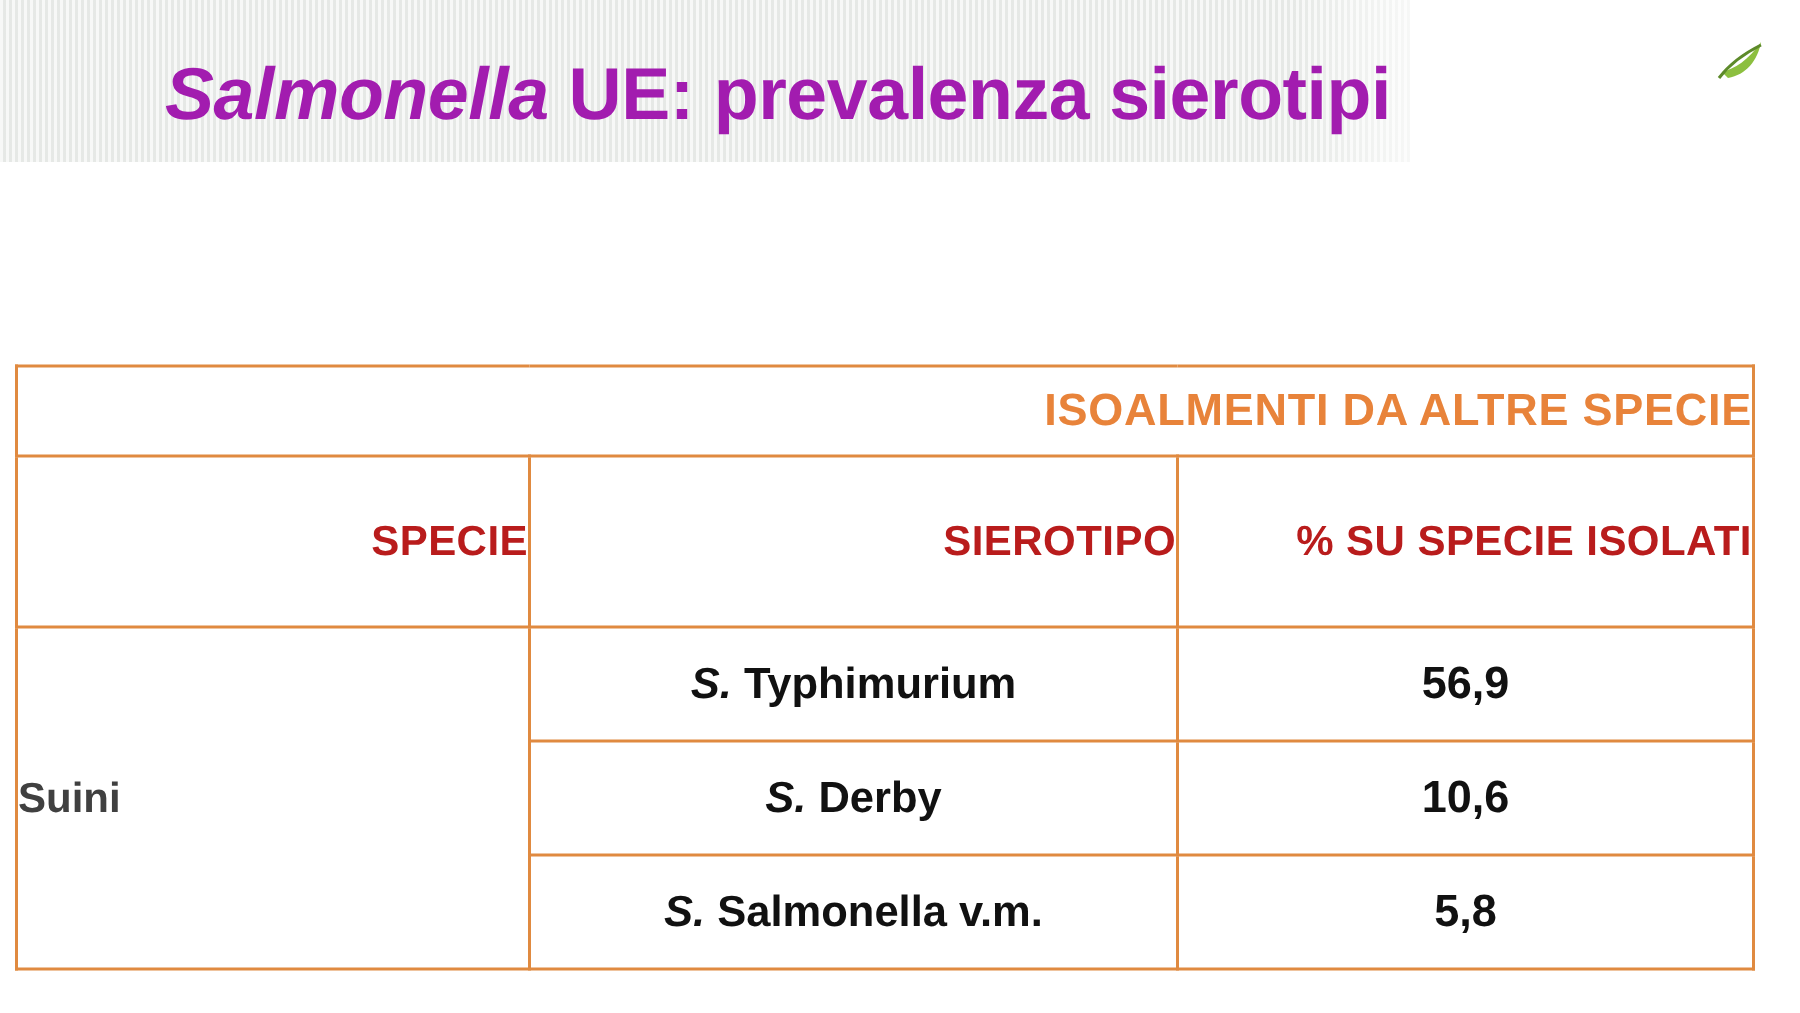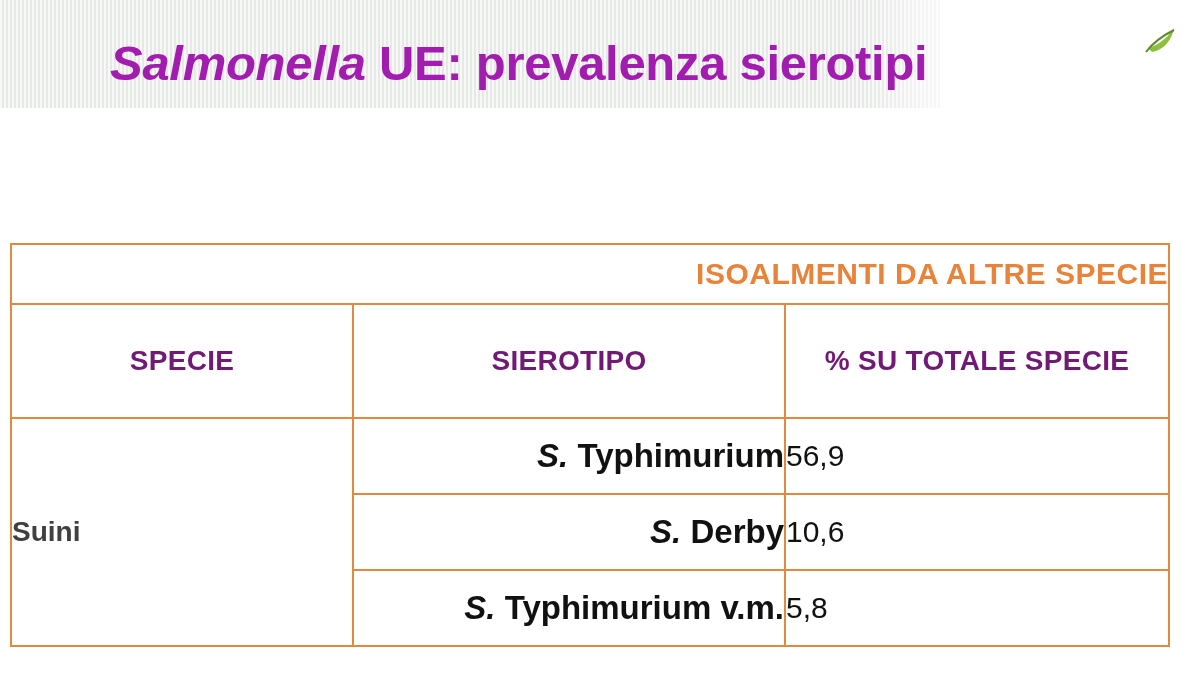--- a/index.html
+++ b/index.html
@@ -96,52 +96,52 @@
 
   .hdr-top {
     text-align: right;
     color: #E8833A;
     font-weight: bold;
     font-size: 30px;
     height: 58px;
     letter-spacing: 0.5px;
   }
   .hdr-col {
-    text-align: center;
-    color: #701a75;
+    text-align: right;
+    color: #b91c1c;
     font-weight: bold;
     font-size: 28px;
     height: 112px;
     line-height: 1.18;
     letter-spacing: 0.3px;
   }
   .cell-species {
     font-size: 28px;
     color: #404040;
     font-weight: bold;
     padding-left: 26px;
     text-align: left;
   }
   .cell-sero {
-    font-size: 33px;
+    font-size: 29px;
     color: #111111;
     font-weight: bold;
     padding-left: 26px;
     height: 74px;
-    text-align: right;
+    text-align: center;
   }
   .cell-sero .it {
     font-style: italic;
   }
   .cell-val {
     font-size: 30px;
     color: #111111;
-    font-weight: normal;
+    font-weight: bold;
     padding-right: 22px;
-    text-align: left;
+    text-align: center;
     height: 74px;
   }
 </style>
 </head>
 <body>
 
 <div class="top-strip">
   <div class="tex"></div>
   <div class="white-fade"></div>
   <div class="white-block"></div>
@@ -162,36 +162,36 @@
       <col class="c-siero">
       <col class="c-perc">
     </colgroup>
     <tbody>
       <tr>
         <td class="hdr-top" colspan="3">ISOALMENTI DA ALTRE SPECIE</td>
       </tr>
       <tr>
         <td class="hdr-col">SPECIE</td>
         <td class="hdr-col">SIEROTIPO</td>
-        <td class="hdr-col">% SU TOTALE SPECIE</td>
+        <td class="hdr-col">% SU SPECIE ISOLATI</td>
       </tr>
       <tr>
         <td class="cell-species" rowspan="3">Suini</td>
         <td class="cell-sero">
           <span class="it">S.</span><span> Typhimurium</span>
         </td>
         <td class="cell-val">56,9</td>
       </tr>
       <tr>
         <td class="cell-sero">
           <span class="it">S.</span><span> Derby</span>
         </td>
         <td class="cell-val">10,6</td>
       </tr>
       <tr>
         <td class="cell-sero">
-          <span class="it">S.</span><span> Typhimurium v.m.</span>
+          <span class="it">S.</span><span> Salmonella v.m.</span>
         </td>
         <td class="cell-val">5,8</td>
       </tr>
     </tbody>
   </table>
 </div>
 
 </body></html>

